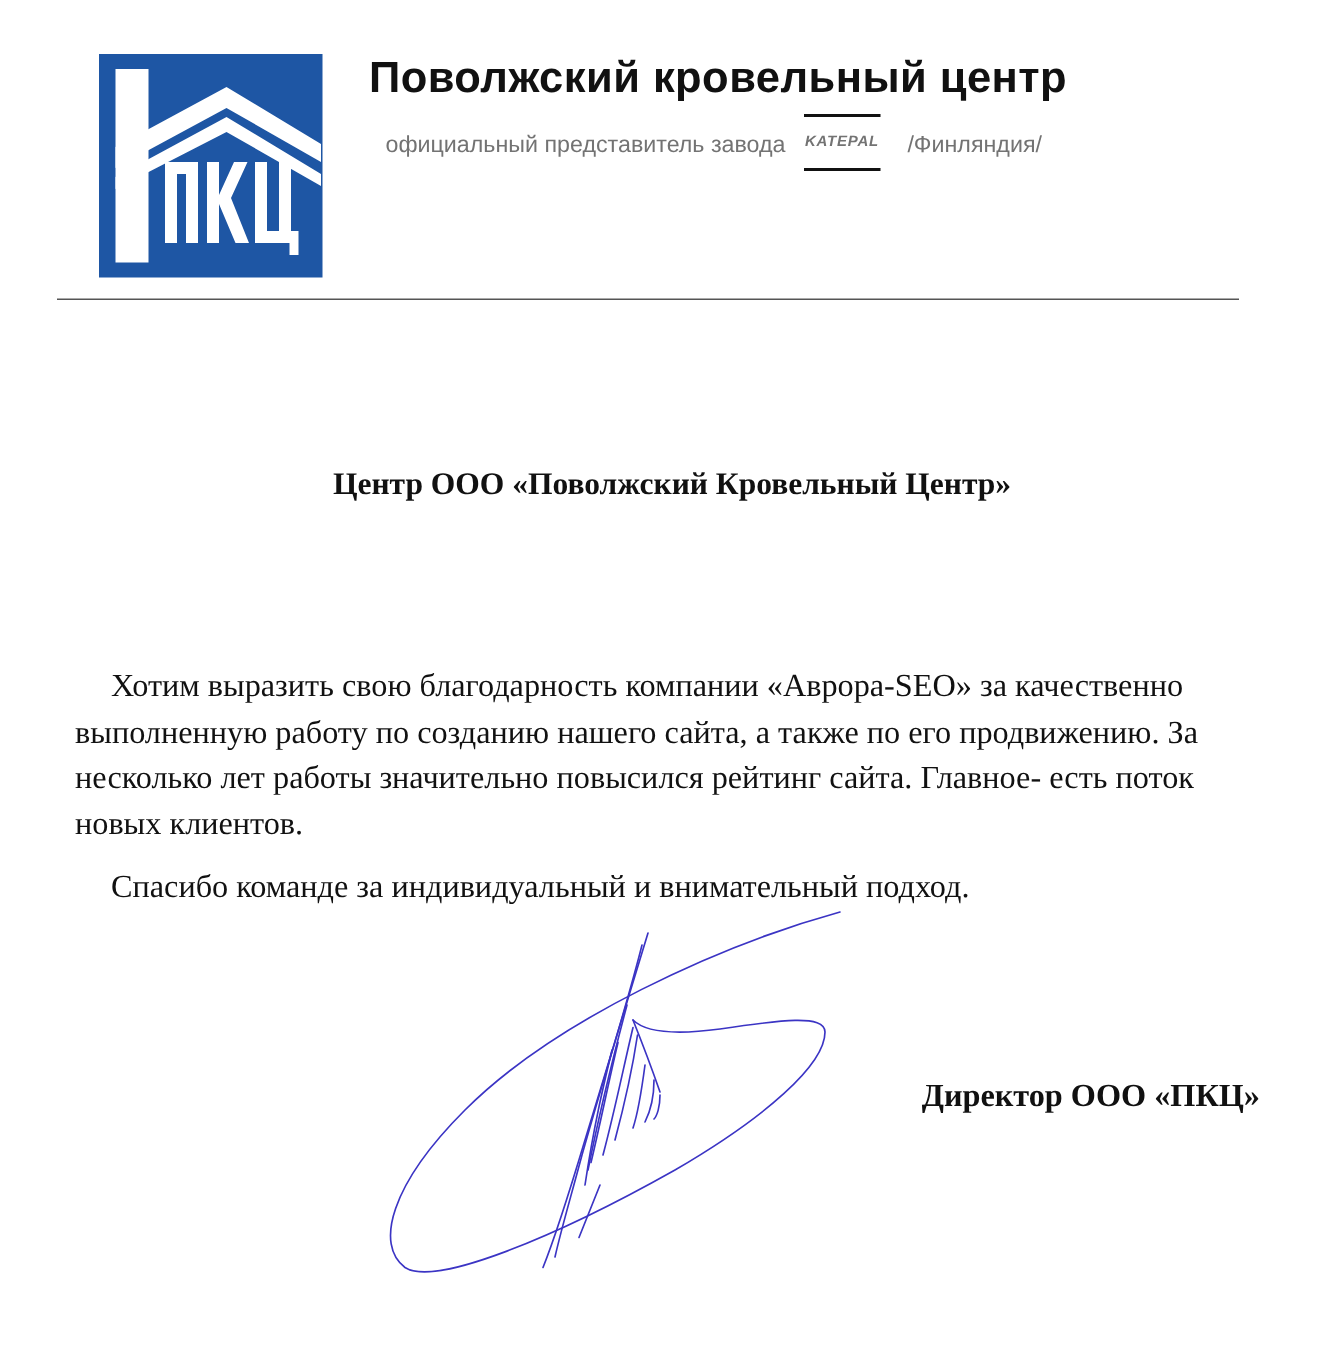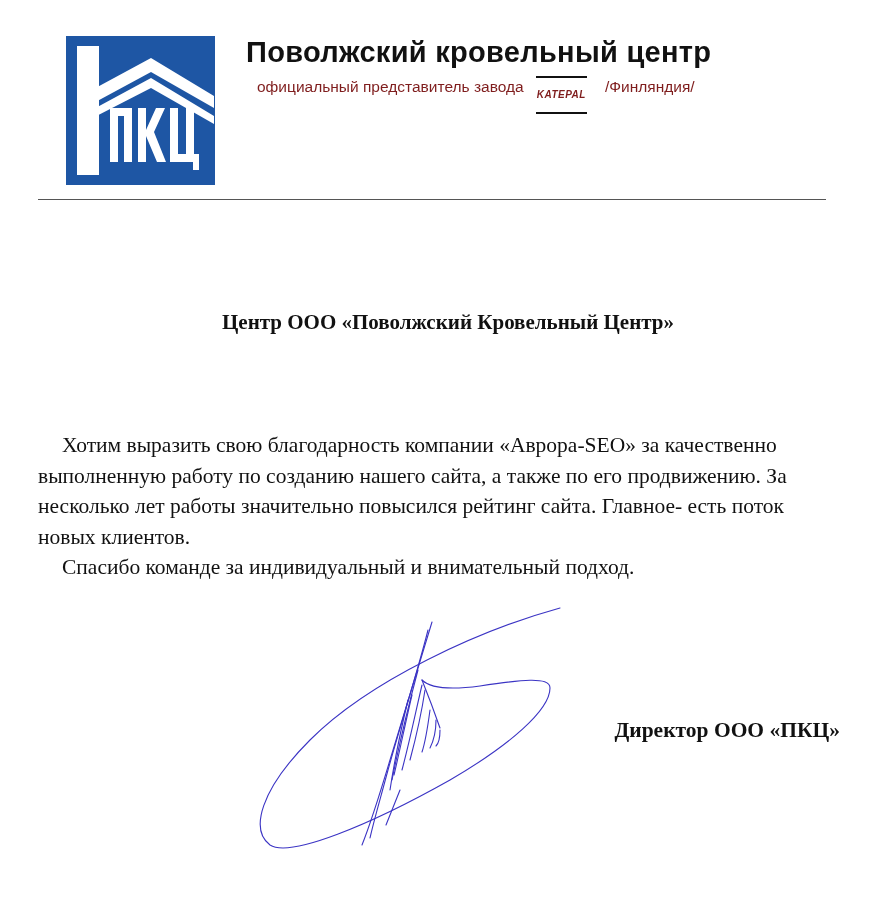--- a/index.html
+++ b/index.html
@@ -1,25 +1,25 @@
 <!DOCTYPE html>
 <html><head>
 <meta charset="utf-8">
 <style>
   html, body { margin:0; padding:0; background:#ffffff; }
   body { width:896px; height:905px; position:relative; overflow:hidden; font-family:"Liberation Serif", serif; color:#111; }
   .logo { position:absolute; left:66px; top:36px; width:149px; height:149px; background:#1e56a4; }
   .logo svg { position:absolute; left:0; top:0; }
   .company-name { position:absolute; left:246px; top:36px; font-family:"Liberation Sans", sans-serif; font-weight:bold; font-size:29px; letter-spacing:0.3px; color:#111; white-space:nowrap; }
-  .tagline { position:absolute; left:257px; top:78px; font-family:"Liberation Sans", sans-serif; font-size:15.5px; color:#7f1d1d; white-space:nowrap; display:flex; align-items:flex-start; }
+  .tagline { position:absolute; left:257px; top:78px; font-family:"Liberation Sans", sans-serif; font-size:15.5px; color:#737373; white-space:nowrap; display:flex; align-items:center; }
   .brand-mark { display:inline-block; margin:0 18px 0 12px; font-family:"Liberation Sans", sans-serif; font-weight:bold; font-style:italic; font-size:10px; letter-spacing:0.5px; border-top:2px solid #111; border-bottom:2px solid #111; line-height:10px; padding:12px 1px; position:relative; top:-2px; }
   .divider { position:absolute; left:38px; top:199px; width:788px; height:1px; background:#555; }
   .doc-title { position:absolute; left:0; width:896px; top:310px; text-align:center; font-weight:bold; font-size:21px; color:#111; }
   .body-text { position:absolute; left:38px; top:430px; width:800px; font-size:21.5px; line-height:30.5px; color:#111; }
-  .body-text p { margin:0; }
+  .body-text p { margin:12px; }
   .indent { text-indent:24px; }
   .signature { position:absolute; left:250px; top:600px; }
   .sign-block { position:absolute; right:56px; top:714px; text-align:right; font-weight:bold; font-size:21.5px; line-height:32px; color:#111; }
 </style>
 </head>
 <body>
 
 <div class="logo">
   <svg width="149" height="149" viewBox="0 0 149 149">
 

